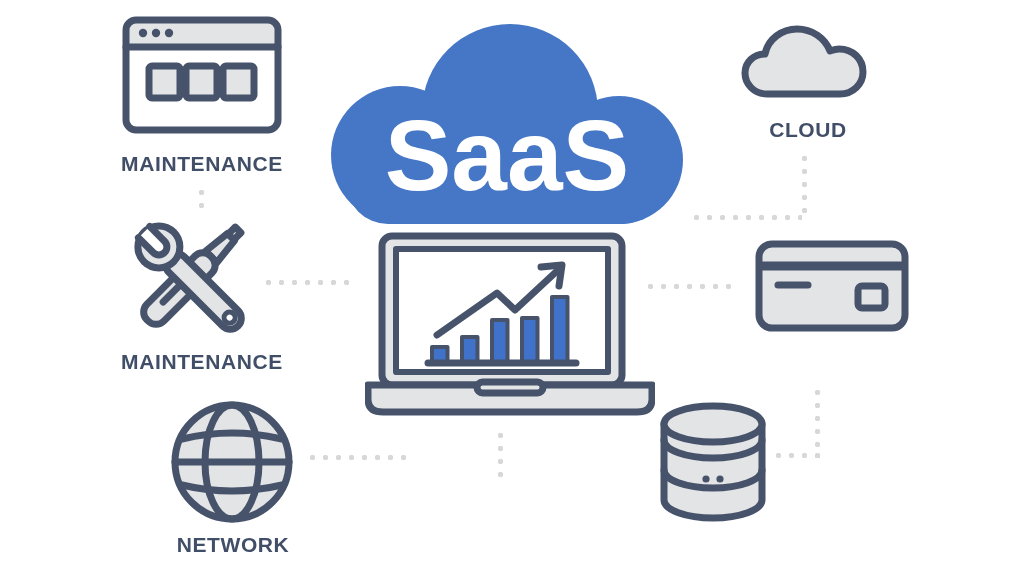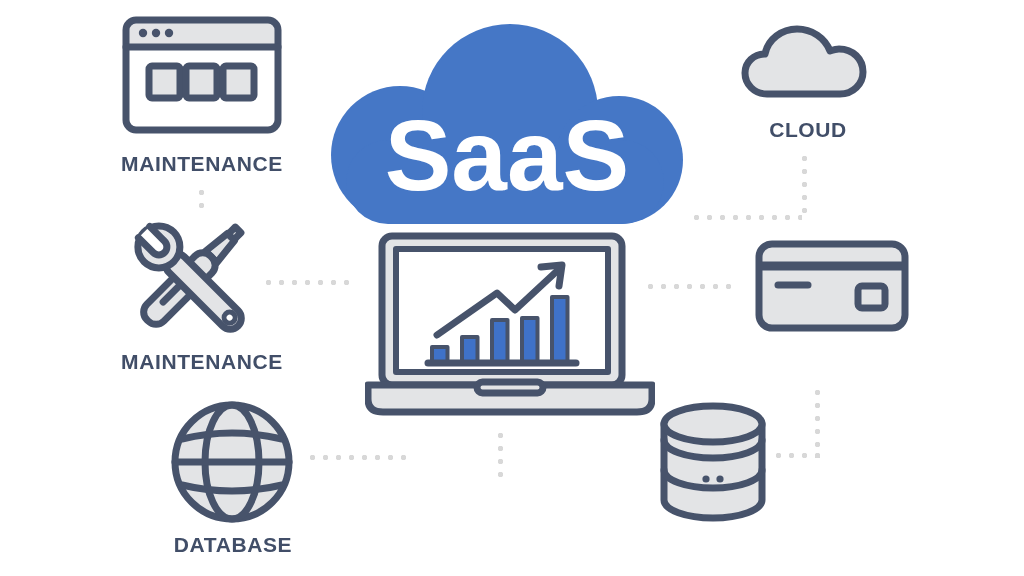--- a/index.html
+++ b/index.html
@@ -127,21 +127,21 @@
     <rect x="104" y="46" width="27" height="22" rx="4" class="icon-shape" stroke-width="6"></rect>
   </svg>
 
   <svg class="abs" style="left:166px; top:400px;" width="134" height="126" viewBox="0 0 134 126">
     <circle cx="66" cy="62" r="57" class="icon-shape"></circle>
     <ellipse cx="66" cy="62" rx="27" ry="57" class="icon-line"></ellipse>
     <path d="M 9 62 H 123" class="icon-line"></path>
     <path d="M 16 39 Q 66 27 116 39" class="icon-line"></path>
     <path d="M 16 85 Q 66 97 116 85" class="icon-line"></path>
   </svg>
-  <div class="node-label" style="left:133px; top:533px; width:200px;">DATABASE</div>
+  <div class="node-label" style="left:133px; top:533px; width:200px;">NETWORK</div>
 
   <svg class="abs" style="left:658px; top:402px;" width="112" height="122" viewBox="0 0 112 122">
     <path d="M 6 22 V 98 A 49 18 0 0 0 104 98 V 22" class="icon-shape"></path>
     <path d="M 6 38 A 49 18 0 0 0 104 38" class="icon-line"></path>
     <path d="M 6 68 A 49 18 0 0 0 104 68" class="icon-line"></path>
     <ellipse cx="55" cy="22" rx="49" ry="18" class="icon-shape"></ellipse>
     <circle cx="48" cy="77" r="3.6" class="icon-dark"></circle>
     <circle cx="62" cy="77" r="3.6" class="icon-dark"></circle>
   </svg>
 

